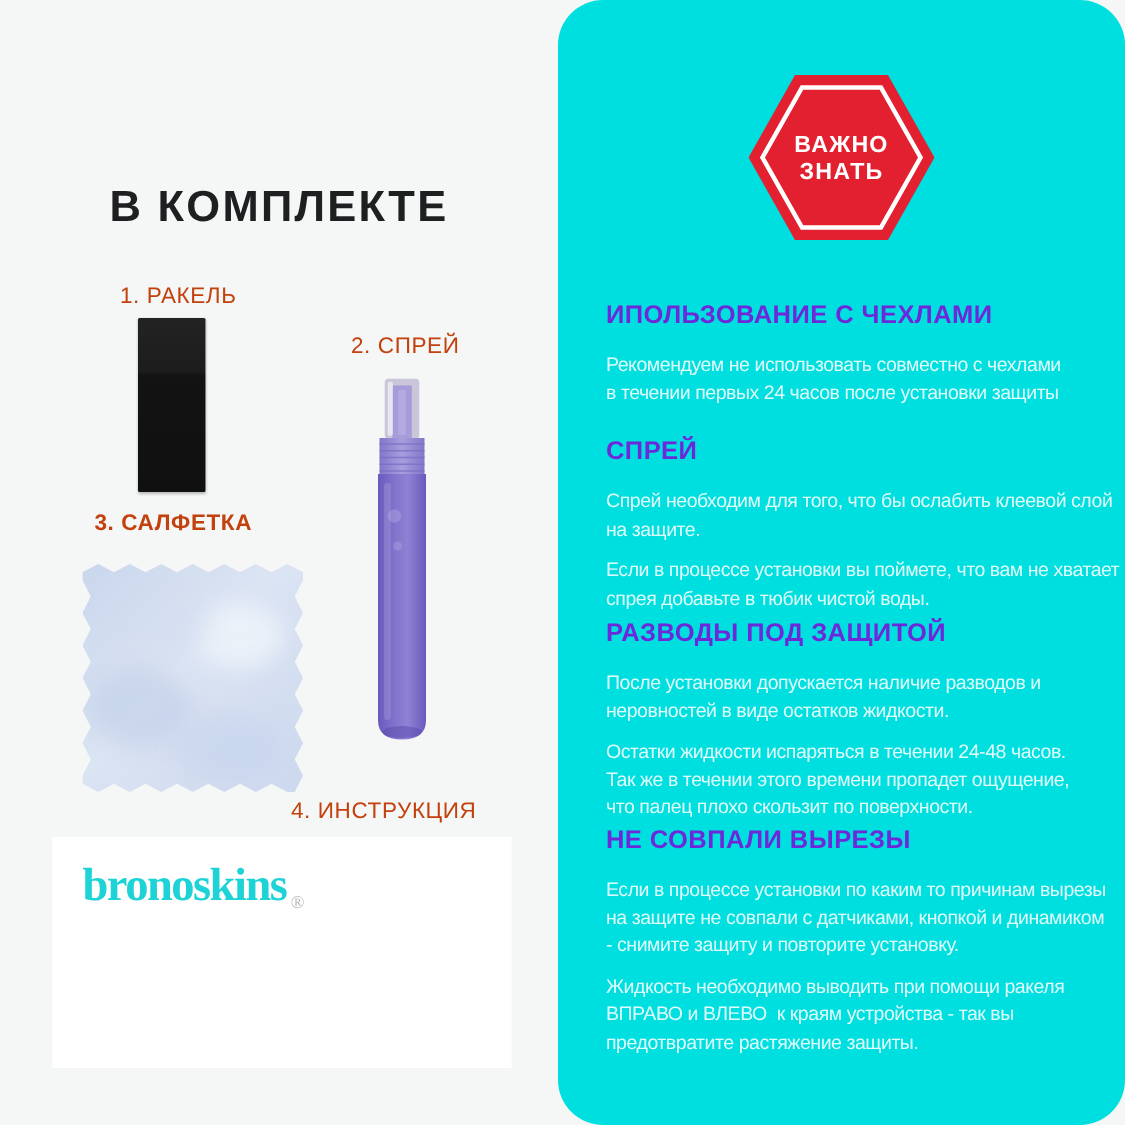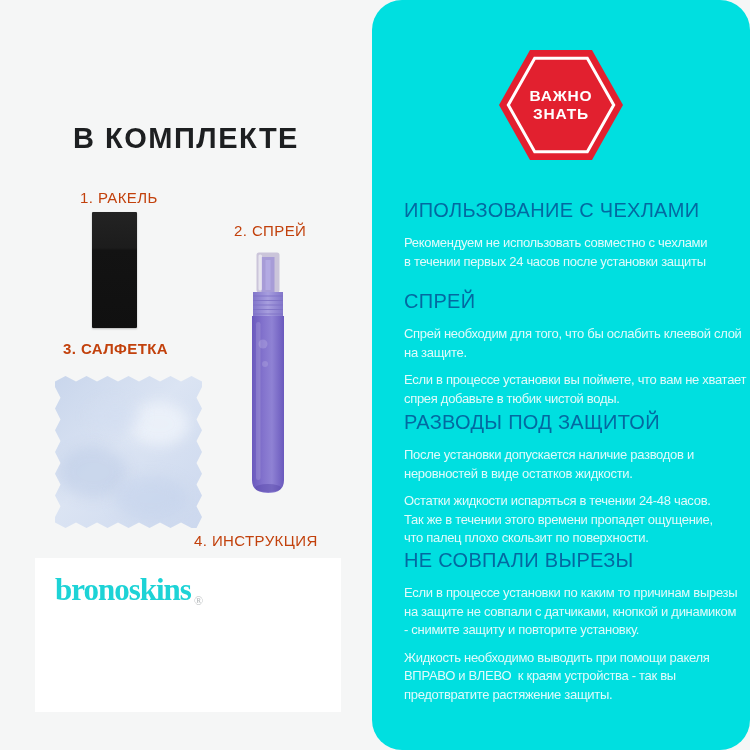--- a/index.html
+++ b/index.html
@@ -39,22 +39,22 @@
   
   .right-panel{position:absolute;left:372px;top:0;width:378px;height:750px;background:#00dfe0;border-radius:30px;}
   .badge{position:absolute;left:127px;top:50px;}
   .badge text{
     font-family:"Liberation Sans",sans-serif;font-weight:700;font-size:15.5px;
     fill:#ffffff;letter-spacing:.8px;text-anchor:middle;
   }
   .section{position:absolute;left:32px;width:342px;}
   .sec-1{top:197px;} .sec-2{top:288px;} .sec-3{top:409px;} .sec-4{top:547px;}
   .section h2{
-    margin:0 0 11px 0;font-size:20px;line-height:26px;font-weight:400;
-    color:#0369a1;letter-spacing:.3px;white-space:nowrap;
+    margin:0 0 11px 0;font-size:17px;line-height:26px;font-weight:700;
+    color:#6d28d9;letter-spacing:.3px;white-space:nowrap;
   }
   .section p{
     margin:0 0 9px 0;font-size:13px;line-height:18.5px;letter-spacing:-.3px;
     color:rgba(255,255,255,.88);white-space:pre;
   }
 </style>
 </head>
 <body>
 
 <div class="canvas">

